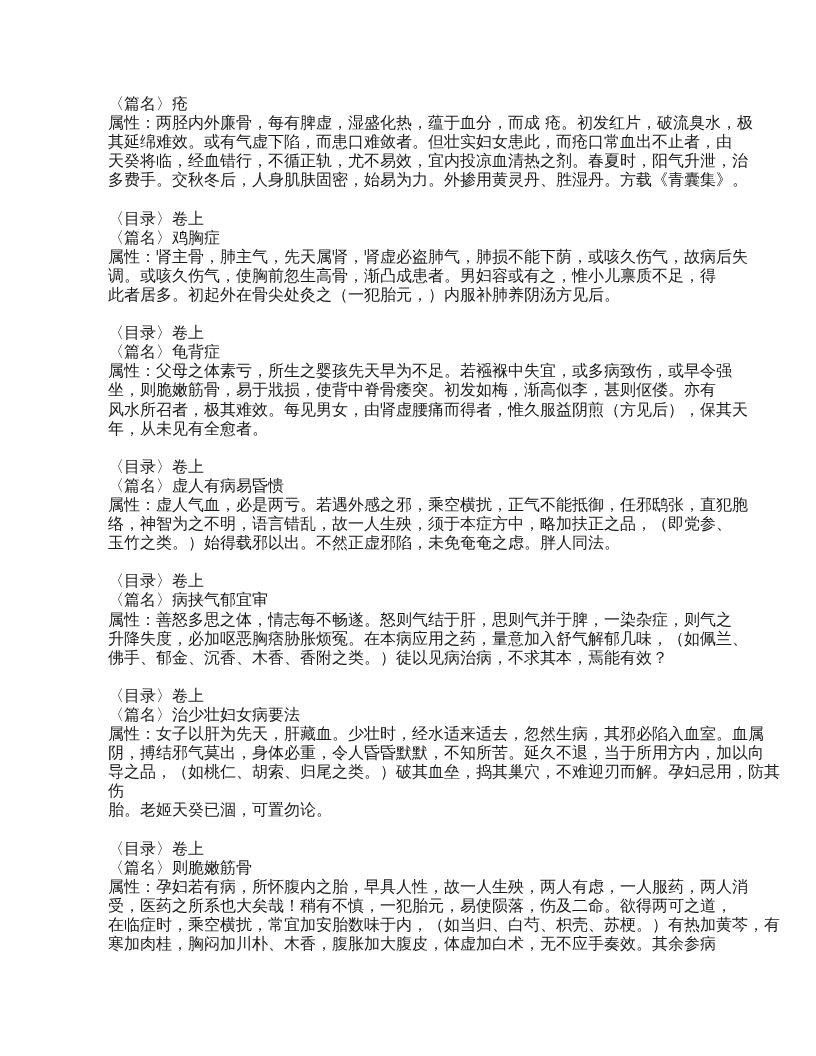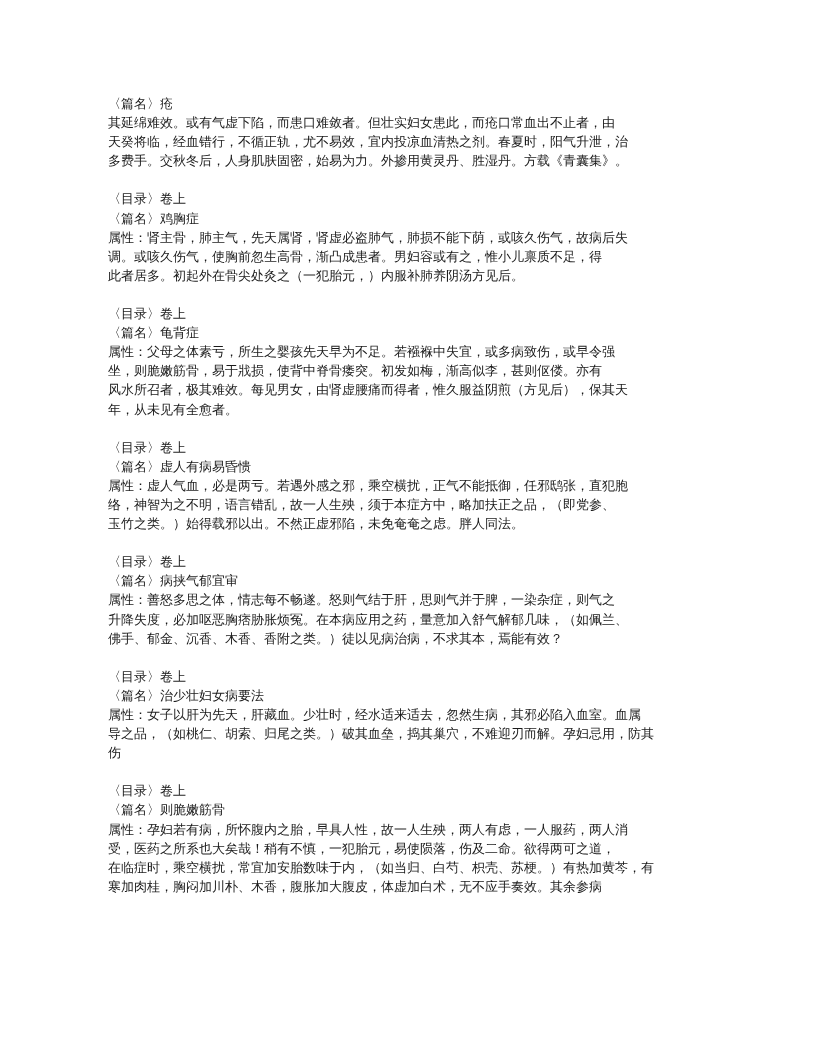--- a/index.html
+++ b/index.html
@@ -13,39 +13,40 @@
       position: relative;
       overflow: hidden;
       font-family: "DejaVu Serif", "Liberation Serif", serif;
       color: #1a1a1a;
     }
     .page {
       position: absolute;
       left: 108px;
       top: 94px;
       width: 590px;
-      font-size: 13px;
+      font-size: 16px;
       line-height: 19.1px;
     }
     .entry {
       margin: 0 0 19.1px 0;
     }
     .line {
       display: block;
       white-space: nowrap;
       height: 19.1px;
     }
   </style>
 </head>
 <body>
 
 <div class="page">
 
   <div class="entry">
     <span class="line">〈篇名〉疮</span>
+    <span class="line">属性：两胫内外廉骨，每有脾虚，湿盛化热，蕴于血分，而成 疮。初发红片，破流臭水，极</span>
     <span class="line">其延绵难效。或有气虚下陷，而患口难敛者。但壮实妇女患此，而疮口常血出不止者，由</span>
     <span class="line">天癸将临，经血错行，不循正轨，尤不易效，宜内投凉血清热之剂。春夏时，阳气升泄，治</span>
     <span class="line">多费手。交秋冬后，人身肌肤固密，始易为力。外掺用黄灵丹、胜湿丹。方载《青囊集》。</span>
   </div>
 
   <div class="entry">
     <span class="line">〈目录〉卷上</span>
     <span class="line">〈篇名〉鸡胸症</span>
     <span class="line">属性：肾主骨，肺主气，先天属肾，肾虚必盗肺气，肺损不能下荫，或咳久伤气，故病后失</span>
     <span class="line">调。或咳久伤气，使胸前忽生高骨，渐凸成患者。男妇容或有之，惟小儿禀质不足，得</span>
@@ -74,22 +75,24 @@
     <span class="line">〈篇名〉病挟气郁宜审</span>
     <span class="line">属性：善怒多思之体，情志每不畅遂。怒则气结于肝，思则气并于脾，一染杂症，则气之</span>
     <span class="line">升降失度，必加呕恶胸痞胁胀烦冤。在本病应用之药，量意加入舒气解郁几味，（如佩兰、</span>
     <span class="line">佛手、郁金、沉香、木香、香附之类。）徒以见病治病，不求其本，焉能有效？</span>
   </div>
 
   <div class="entry">
     <span class="line">〈目录〉卷上</span>
     <span class="line">〈篇名〉治少壮妇女病要法</span>
     <span class="line">属性：女子以肝为先天，肝藏血。少壮时，经水适来适去，忽然生病，其邪必陷入血室。血属</span>
+    <span class="line">阴，搏结邪气莫出，身体必重，令人昏昏默默，不知所苦。延久不退，当于所用方内，加以向</span>
     <span class="line">导之品，（如桃仁、胡索、归尾之类。）破其血垒，捣其巢穴，不难迎刃而解。孕妇忌用，防其</span>
     <span class="line">伤</span>
+    <span class="line">胎。老姬天癸已涸，可置勿论。</span>
   </div>
 
   <div class="entry">
     <span class="line">〈目录〉卷上</span>
     <span class="line">〈篇名〉则脆嫩筋骨</span>
     <span class="line">属性：孕妇若有病，所怀腹内之胎，早具人性，故一人生殃，两人有虑，一人服药，两人消</span>
     <span class="line">受，医药之所系也大矣哉！稍有不慎，一犯胎元，易使陨落，伤及二命。欲得两可之道，</span>
     <span class="line">在临症时，乘空横扰，常宜加安胎数味于内，（如当归、白芍、枳壳、苏梗。）有热加黄芩，有</span>
     <span class="line">寒加肉桂，胸闷加川朴、木香，腹胀加大腹皮，体虚加白术，无不应手奏效。其余参病</span>
   </div>

